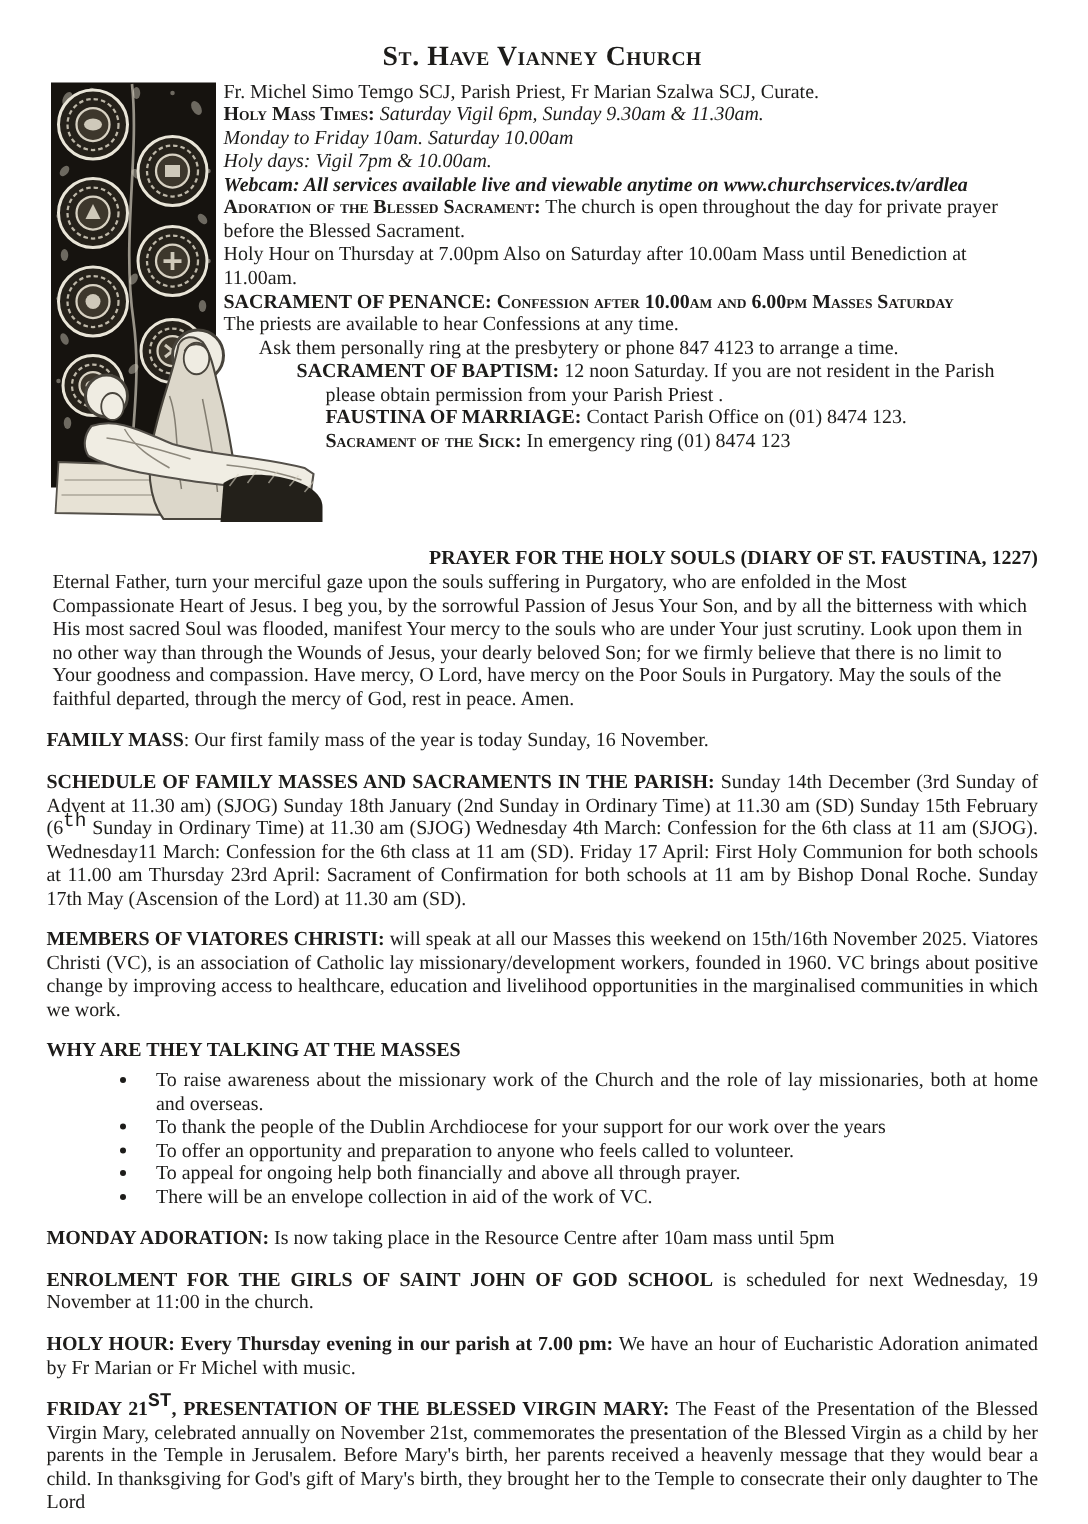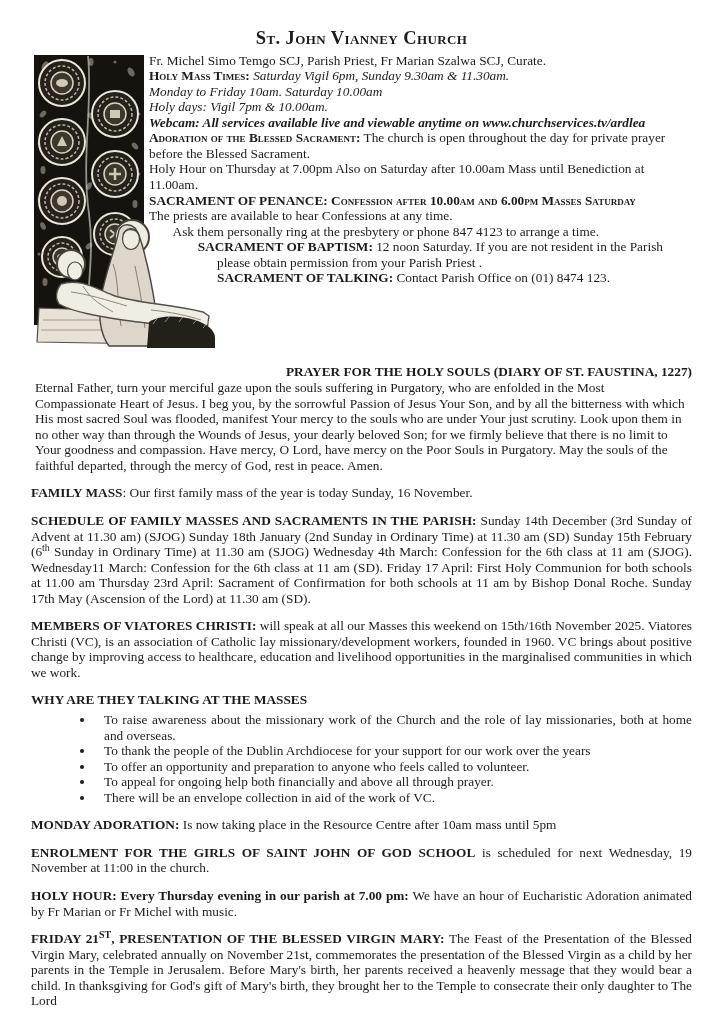--- a/index.html
+++ b/index.html
@@ -34,28 +34,28 @@
   .figure svg{display:block;}
   .mline{margin:0;}
   .sick-line{margin-left:30px;}
   .clear{clear:both;}
   .section{margin:12px 0 0 0;}
   .justify{text-align:justify;}
   .prayer-title{font-weight:bold;text-align:right;margin:14px 0 0 0;}
   .prayer-body{text-align:left;margin:1px 4px 0 4px;}
   ul.bullets{margin:4px 0 0 0;padding:0 0 0 64px;}
   ul.bullets li{padding:0 0 0 9px;margin:0;text-align:justify;}
-  sup{font-size:10px;line-height:0;}
+  sup{font-size:13px;line-height:0;font-family:Liberation Mono, monospace;}
 </style>
 </head>
 <body>
 
 <div class="page">
 
-  <div class="title">St. John Vianney Church</div>
+  <div class="title">St. Have Vianney Church</div>
 
   <div class="masthead">
 
     <div class="figure">
       <svg width="186" height="296" viewBox="0 0 186 296">
 
         <rect x="3" y="1" width="110" height="270" fill="#16130f"></rect>
 
         <g fill="#d8d2c3" opacity="0.45">
           <ellipse cx="14" cy="12" rx="3" ry="5" transform="rotate(25 14 12)"></ellipse>
@@ -170,24 +170,28 @@
     </div>
     <div class="mline">The priests are available to hear Confessions at any time.</div>
     <div class="mline">Ask them personally ring at the presbytery or phone 847 4123 to arrange a time.</div>
 
     <div class="mline">
       <span class="b">SACRAMENT OF BAPTISM:</span>
       <span>12 noon Saturday. If you are not resident in the Parish please obtain permission from your Parish Priest .</span>
     </div>
 
     <div class="mline">
-      <span class="b">SACRAMENT OF TALKING:</span>
+      <span class="b">FAUSTINA OF MARRIAGE:</span>
       <span>Contact Parish Office on (01) 8474 123.</span>
     </div>
 
+    <div class="mline sick-line">
+      <span class="b sc">Sacrament of the Sick:</span>
+      <span>In emergency ring (01) 8474 123</span>
+    </div>
 
     <div class="clear"></div>
   </div>
 
   <div class="prayer-title">PRAYER FOR THE HOLY SOULS (DIARY OF ST. FAUSTINA, 1227)</div>
   <div class="prayer-body">Eternal Father, turn your merciful gaze upon the souls suffering in Purgatory, who are enfolded in the Most Compassionate Heart of Jesus.  I beg you, by the sorrowful Passion of Jesus Your Son, and by all the bitterness with which His most sacred Soul was flooded, manifest Your mercy to the souls who are under Your just scrutiny.  Look upon them in no other way than through the Wounds of Jesus, your dearly beloved Son; for we firmly believe that there is no limit to Your goodness and compassion.  Have mercy, O Lord, have mercy on the Poor Souls in Purgatory.  May the souls of the faithful departed, through the mercy of God, rest in peace.  Amen.</div>
 
   <div class="section">
     <span class="b">FAMILY MASS</span><span>: </span><span>Our first family mass of the year is today Sunday, 16 November.</span>
   </div>

